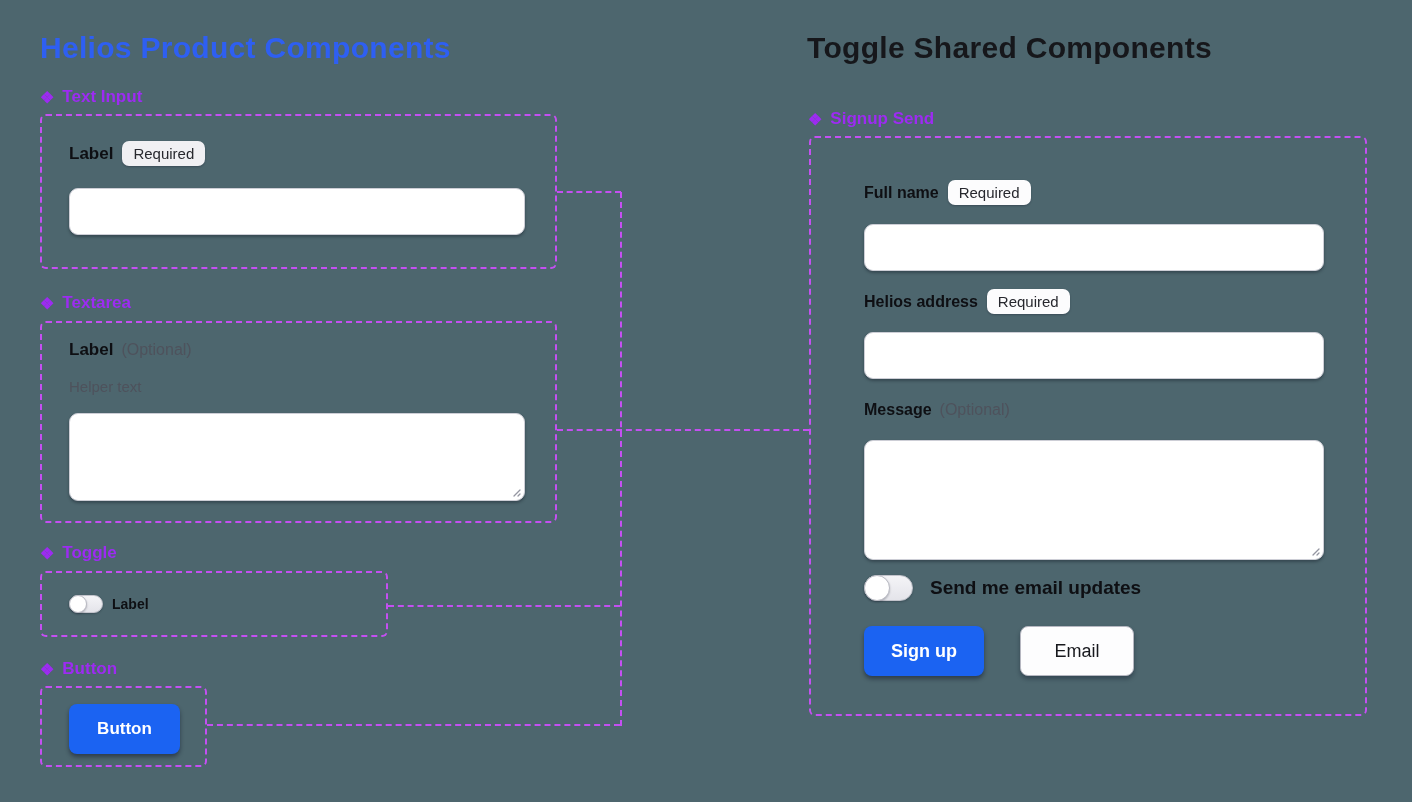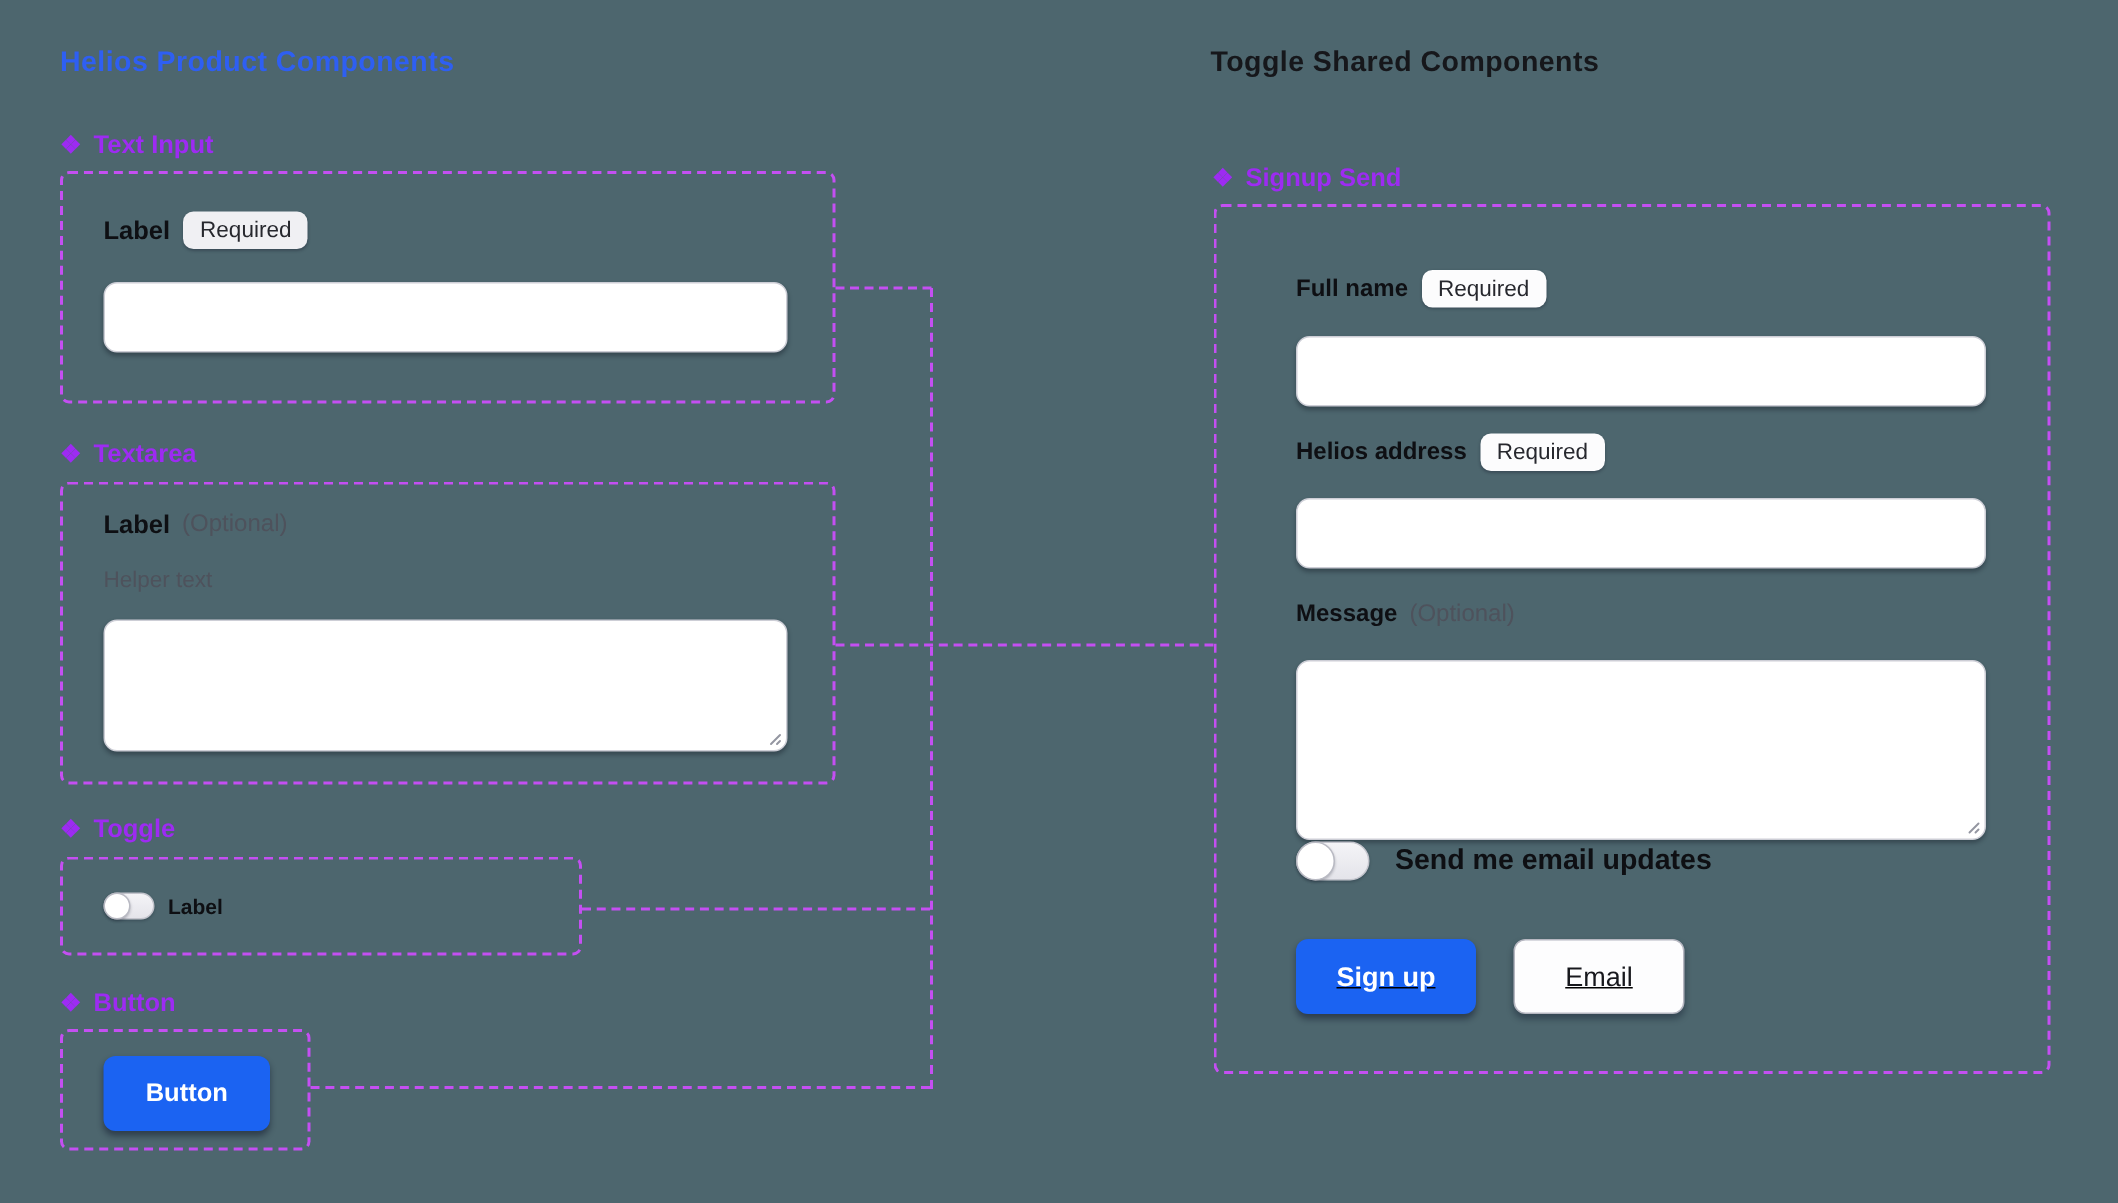--- a/index.html
+++ b/index.html
@@ -9,21 +9,21 @@
     --component-purple:#9d2bf2;
     --frame-dash-purple:#c44ff2;
     --primary-button-blue:#1b63f2;
     --label-black:#0e0f13;
     --muted-gray:#4e525c;
   }
   *{box-sizing:border-box;margin:0;padding:0;}
   body{font-family:"Liberation Sans",sans-serif;background:var(--background);}
   .canvas{position:relative;width:1412px;height:802px;background:var(--background);overflow:hidden;}
 
-  .title{position:absolute;font-size:19px;font-weight:700;letter-spacing:.3px;white-space:nowrap;}
+  .title{position:absolute;font-size:30px;font-weight:700;letter-spacing:.3px;white-space:nowrap;}
   .t-left{left:40px;top:31px;color:var(--left-title-blue);}
   .t-right{left:807px;top:31px;color:var(--right-title-black);}
 
   .comp-heading{position:absolute;display:flex;align-items:center;gap:8px;
     font-size:17px;font-weight:700;color:var(--component-purple);white-space:nowrap;}
   .comp-icon{font-size:16px;line-height:1;transform:translateY(1px);}
 
   .frame{position:absolute;border:2px dashed var(--frame-dash-purple);border-radius:6px;}
 
   .row{position:absolute;display:flex;align-items:center;white-space:nowrap;}
@@ -91,22 +91,22 @@
 
   
   #h-signup{left:808px;top:109px;}
   #f-signup{left:809px;top:136px;width:558px;height:580px;}
   #f-signup .r-fullname{left:53px;top:42px;}
   #f-signup .i-fullname{left:53px;top:86px;width:460px;height:47px;}
   #f-signup .r-email{left:53px;top:151px;}
   #f-signup .i-email{left:53px;top:194px;width:460px;height:47px;}
   #f-signup .r-message{left:53px;top:263px;}
   #f-signup .ta-wrap{left:53px;top:302px;width:460px;height:120px;}
-  #f-signup .r-toggle{left:53px;top:423px;}
-  #f-signup .r-buttons{left:53px;top:488px;gap:25px;text-decoration:underline;}
+  #f-signup .r-toggle{left:53px;top:437px;}
+  #f-signup .r-buttons{left:53px;top:488px;gap:36px;}
   #f-signup .btn{height:50px;font-size:18px;}
   #btn-signup{width:120px;}
   #btn-cancel{width:114px;}
 
   
   #c-textinput{left:557px;top:191px;width:64px;}
   #c-main-v{left:620px;top:192px;height:534px;}
   #c-textarea{left:557px;top:429px;width:252px;}
   #c-toggle{left:388px;top:605px;width:232px;}
   #c-button{left:207px;top:724px;width:413px;}

